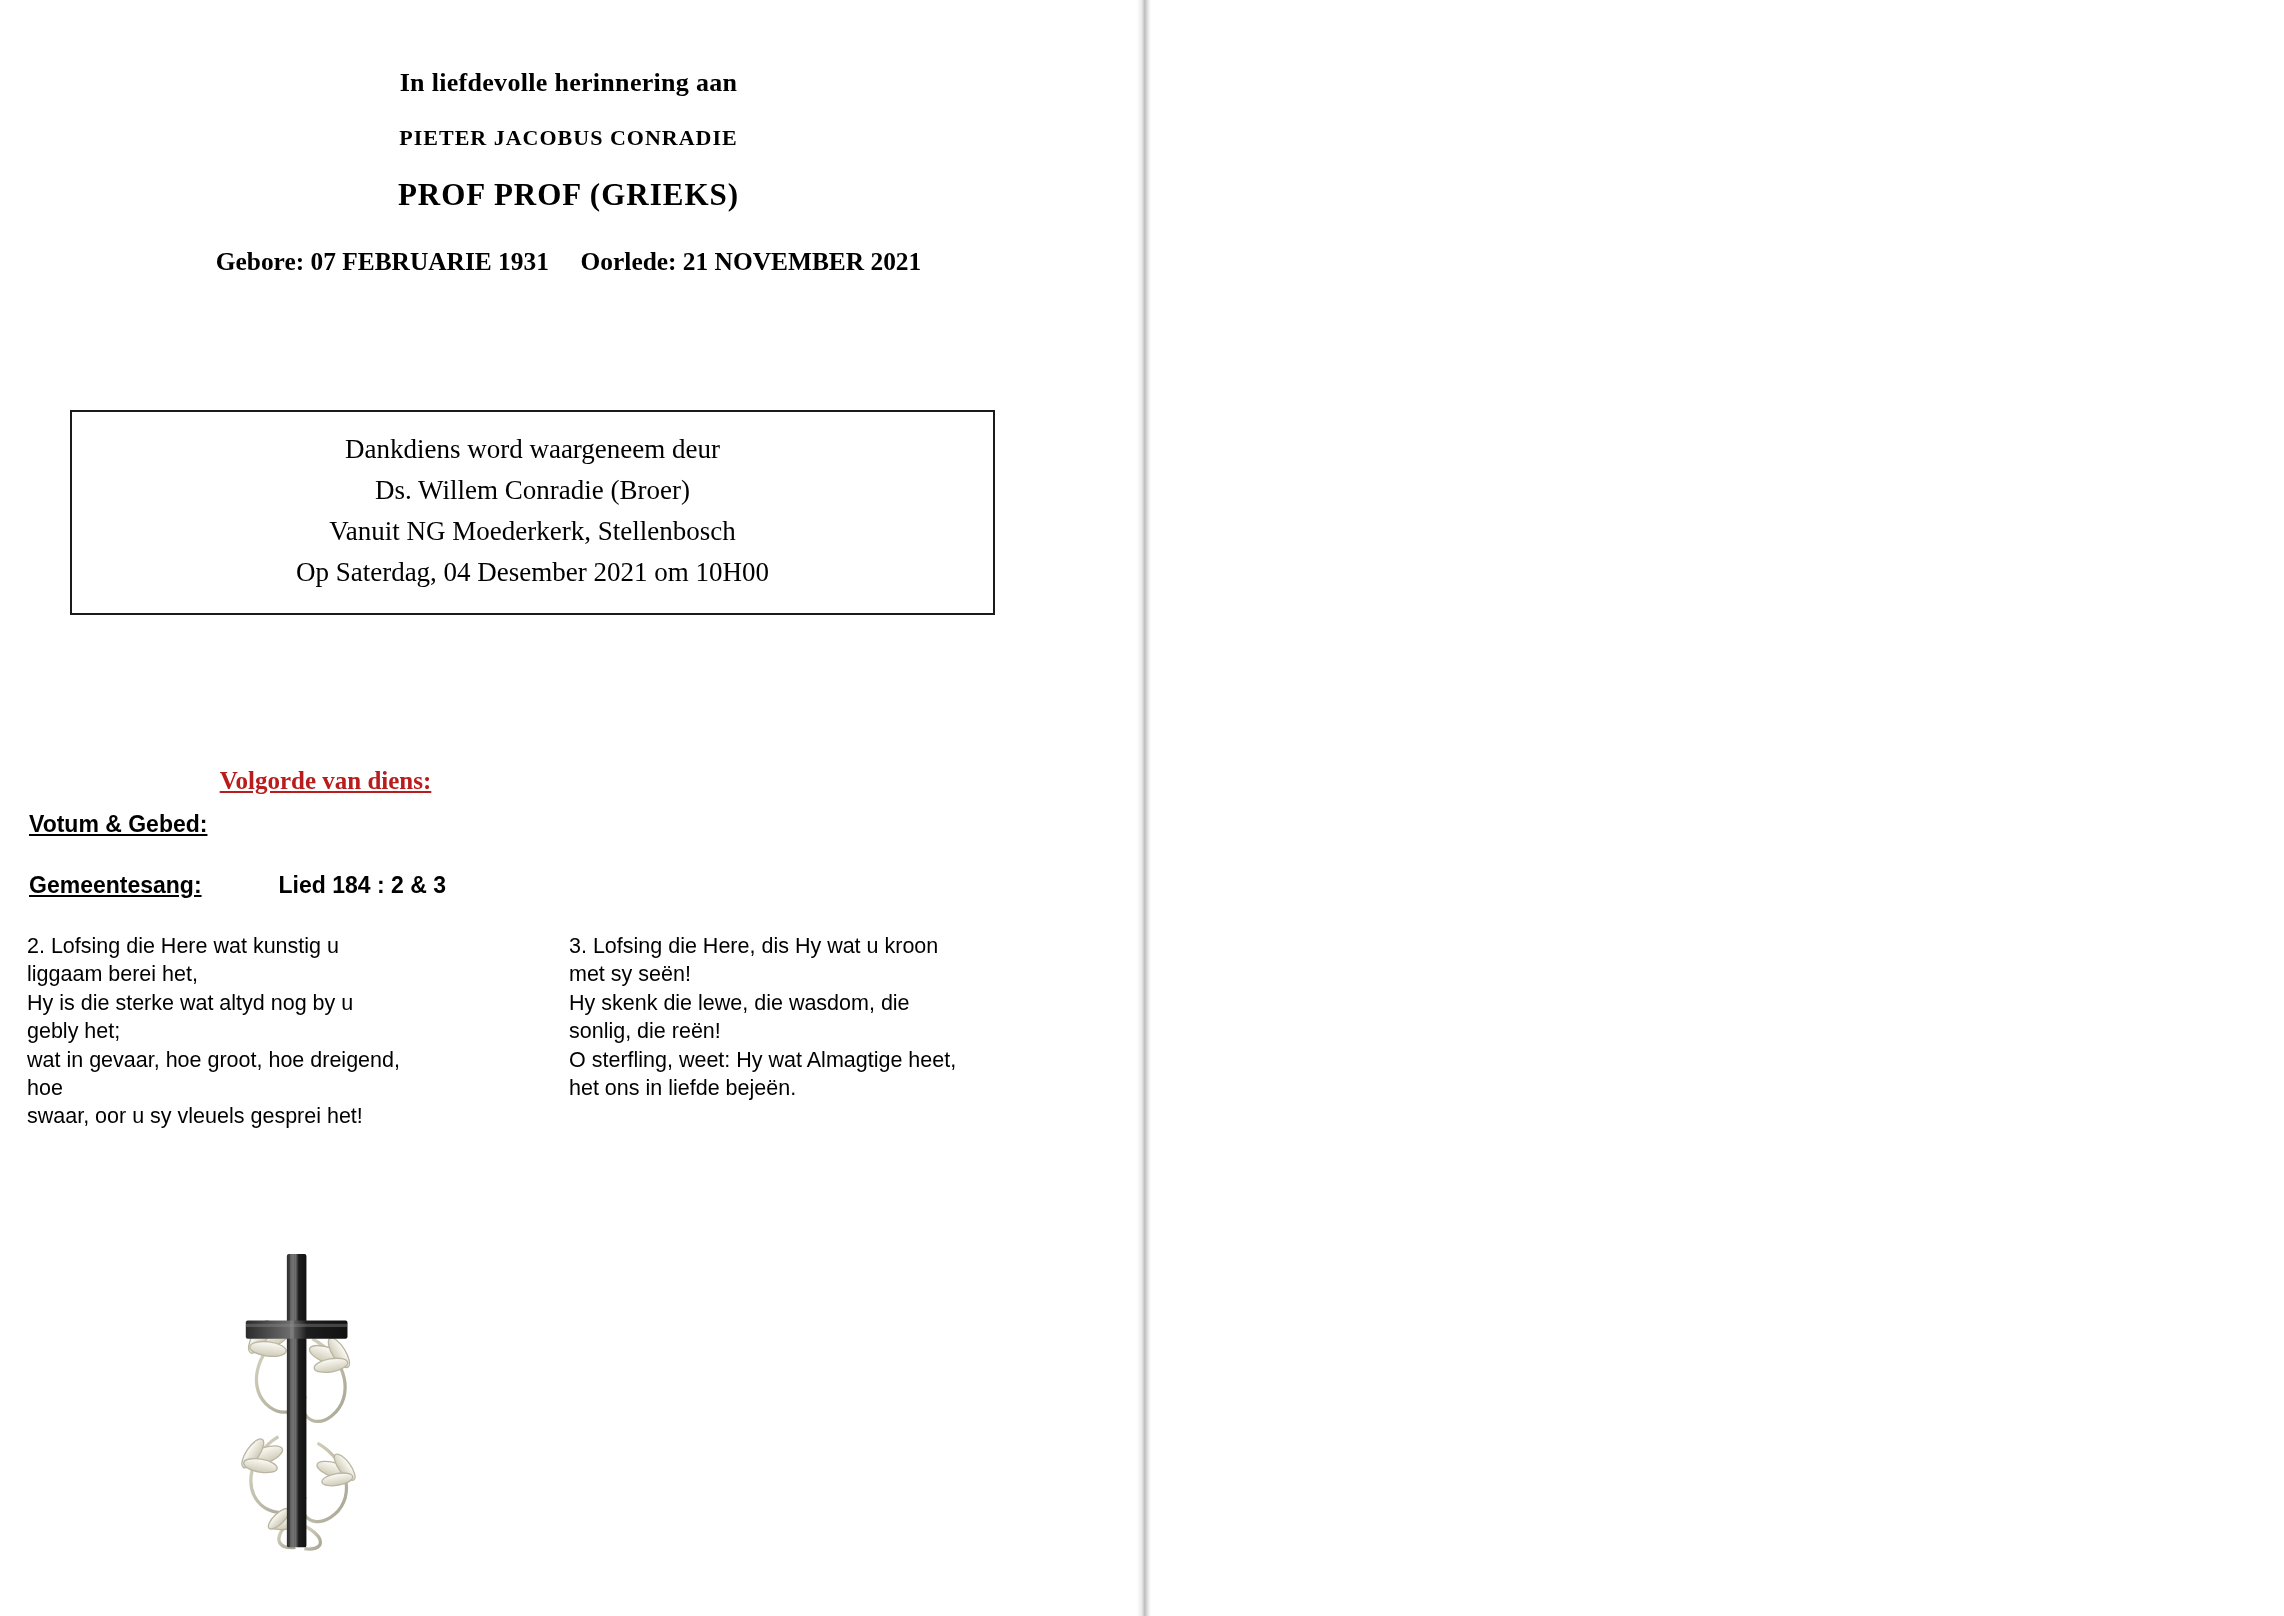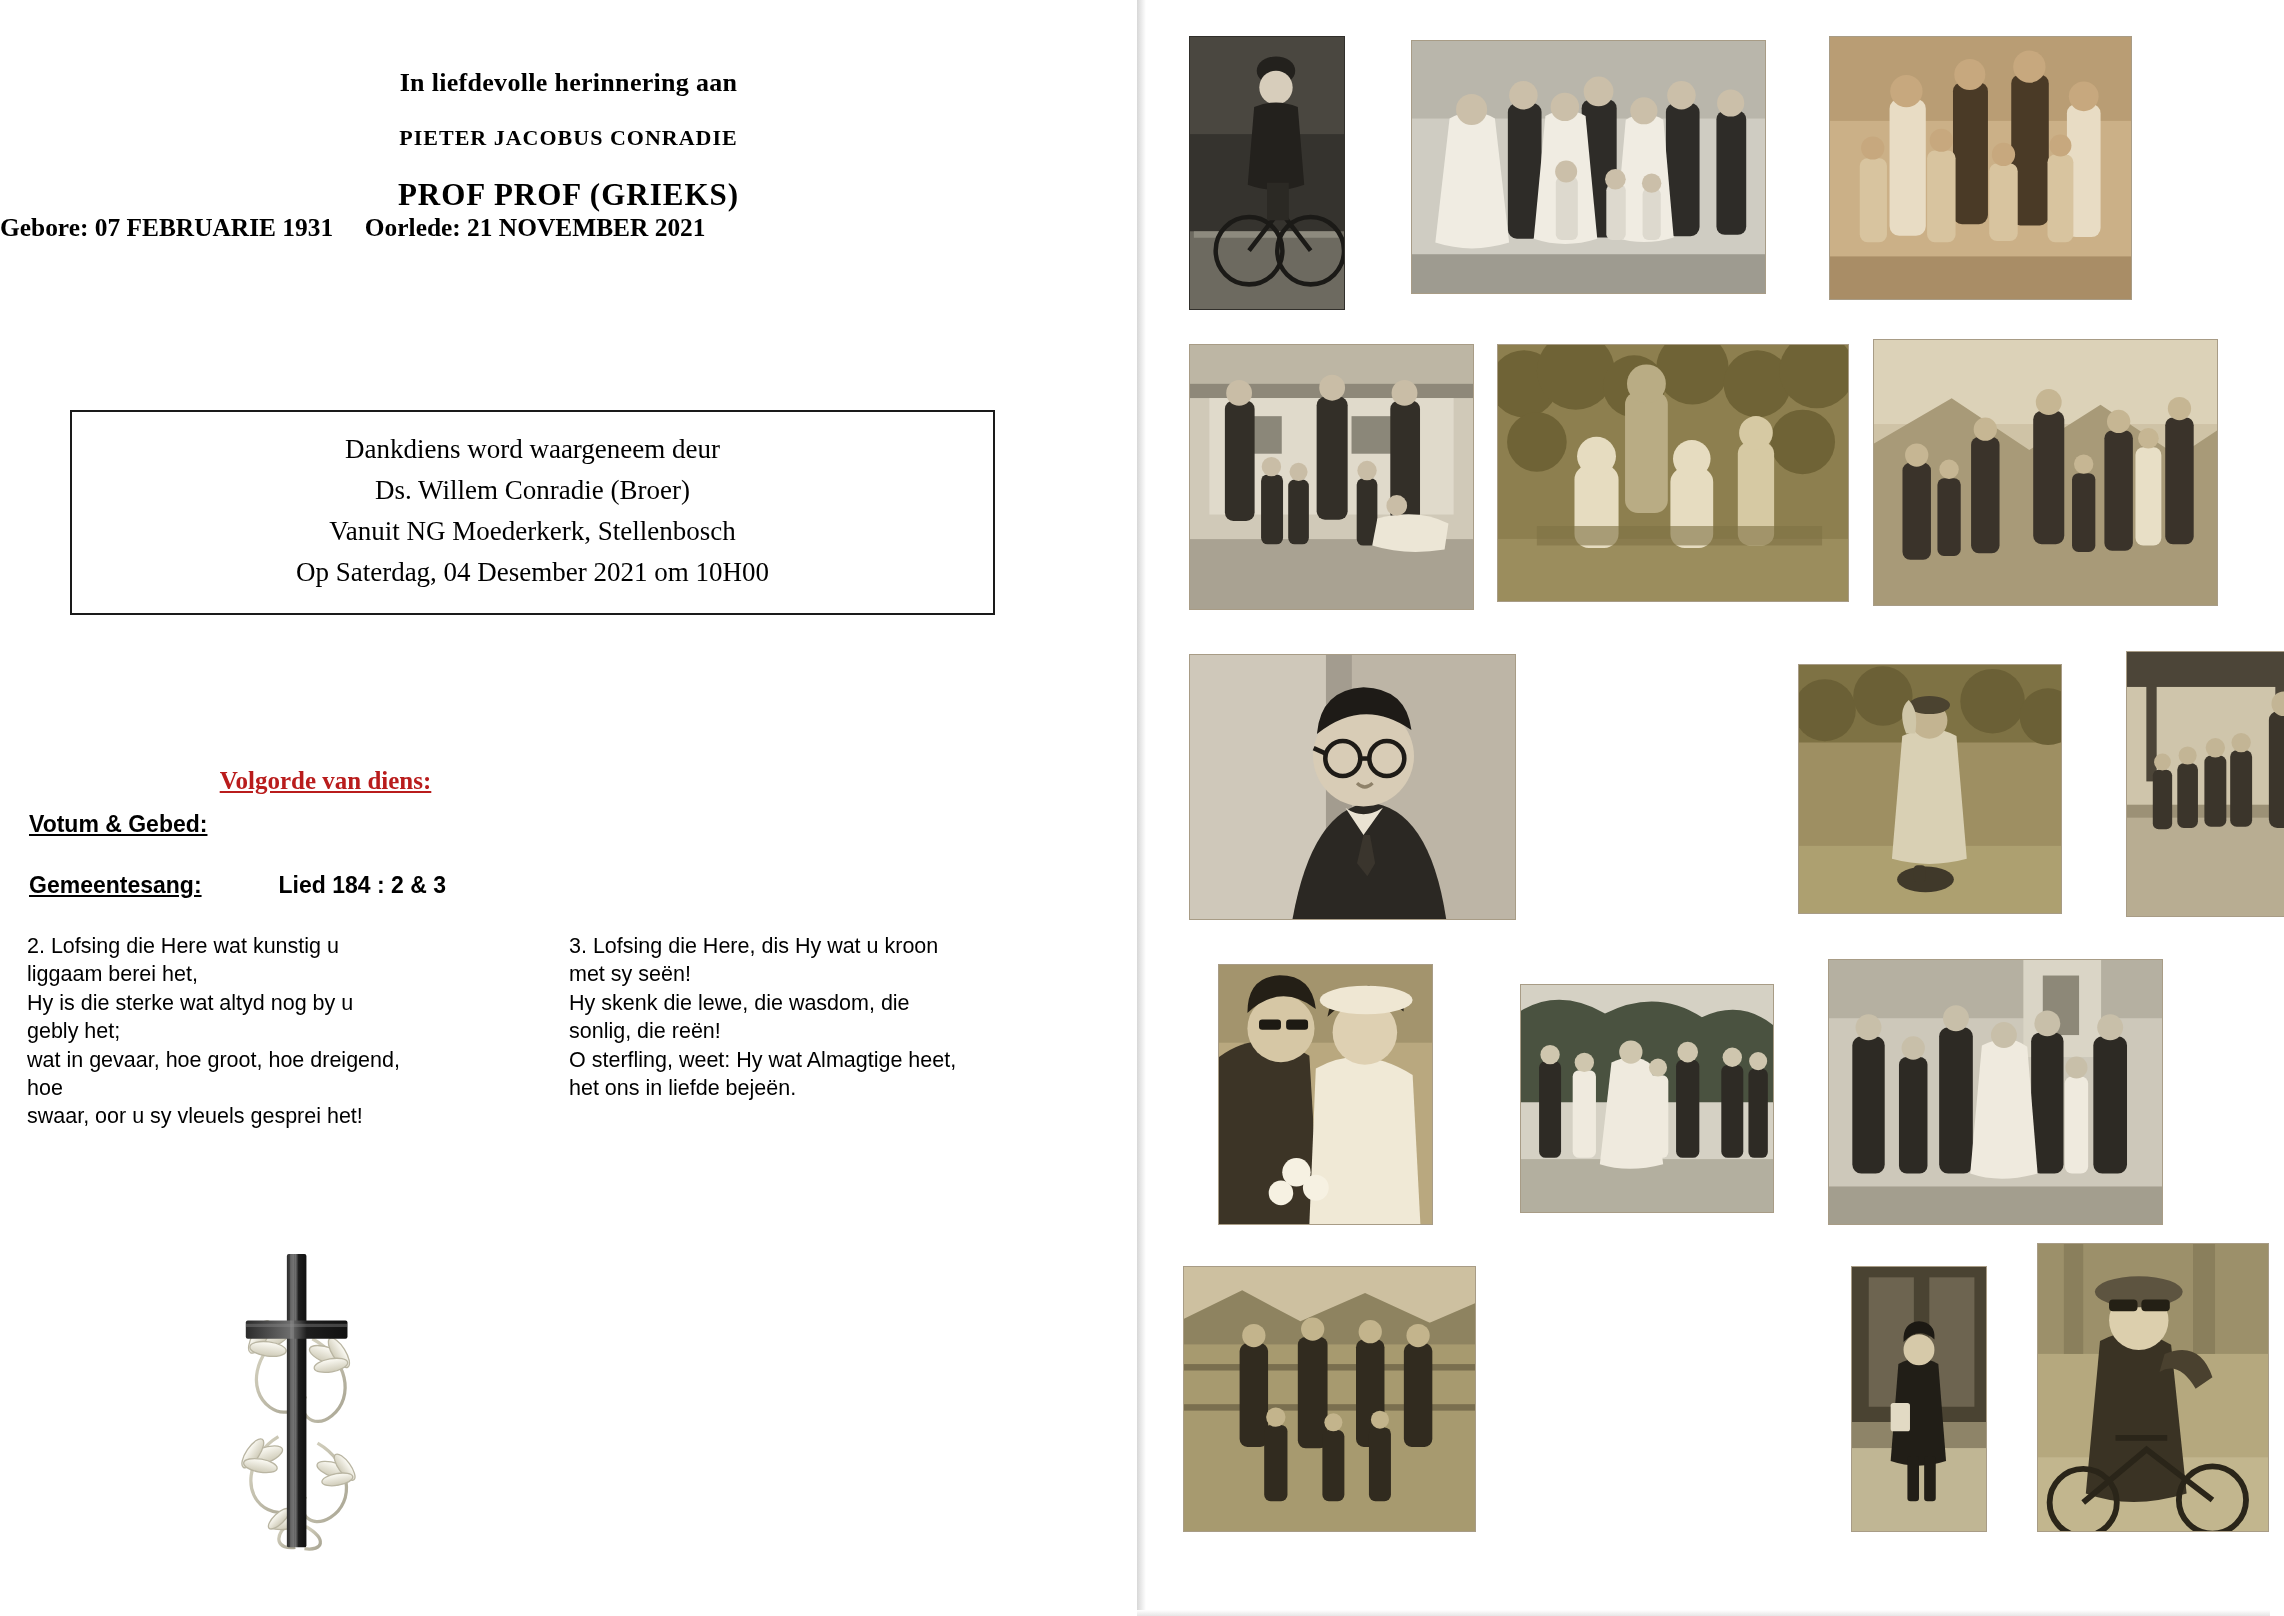--- a/index.html
+++ b/index.html
@@ -11,21 +11,21 @@
     font-family: "Liberation Sans", sans-serif;
     overflow: hidden;
     position: relative;
   }
 
   
   .spread {
     position: absolute;
     inset: 0;
     display: flex;
-    flex-direction: row;
+    flex-direction: column;
     text-decoration: underline;
   }
 
   
   .page-left {
     position: relative;
     width: 1137px;
     height: 1616px;
     background: #ffffff;
     flex: 0 0 auto;
@@ -77,23 +77,25 @@
   .line-nick {
     text-align: center;
     font-family: "Liberation Serif", serif;
     font-weight: bold;
     font-size: 31px;
     letter-spacing: 1px;
     margin-top: 26px;
     color: #000;
   }
   .line-dates {
+    text-align: center;
     font-family: "Liberation Serif", serif;
     font-weight: bold;
     font-size: 25.4px;
+    margin-top: 34px;
     color: #000;
     white-space: pre;
   }
 
   .service-box {
     position: absolute;
     left: 63px;
     top: 410px;
     width: 925px;
     border: 2px solid #1a1a1a;

